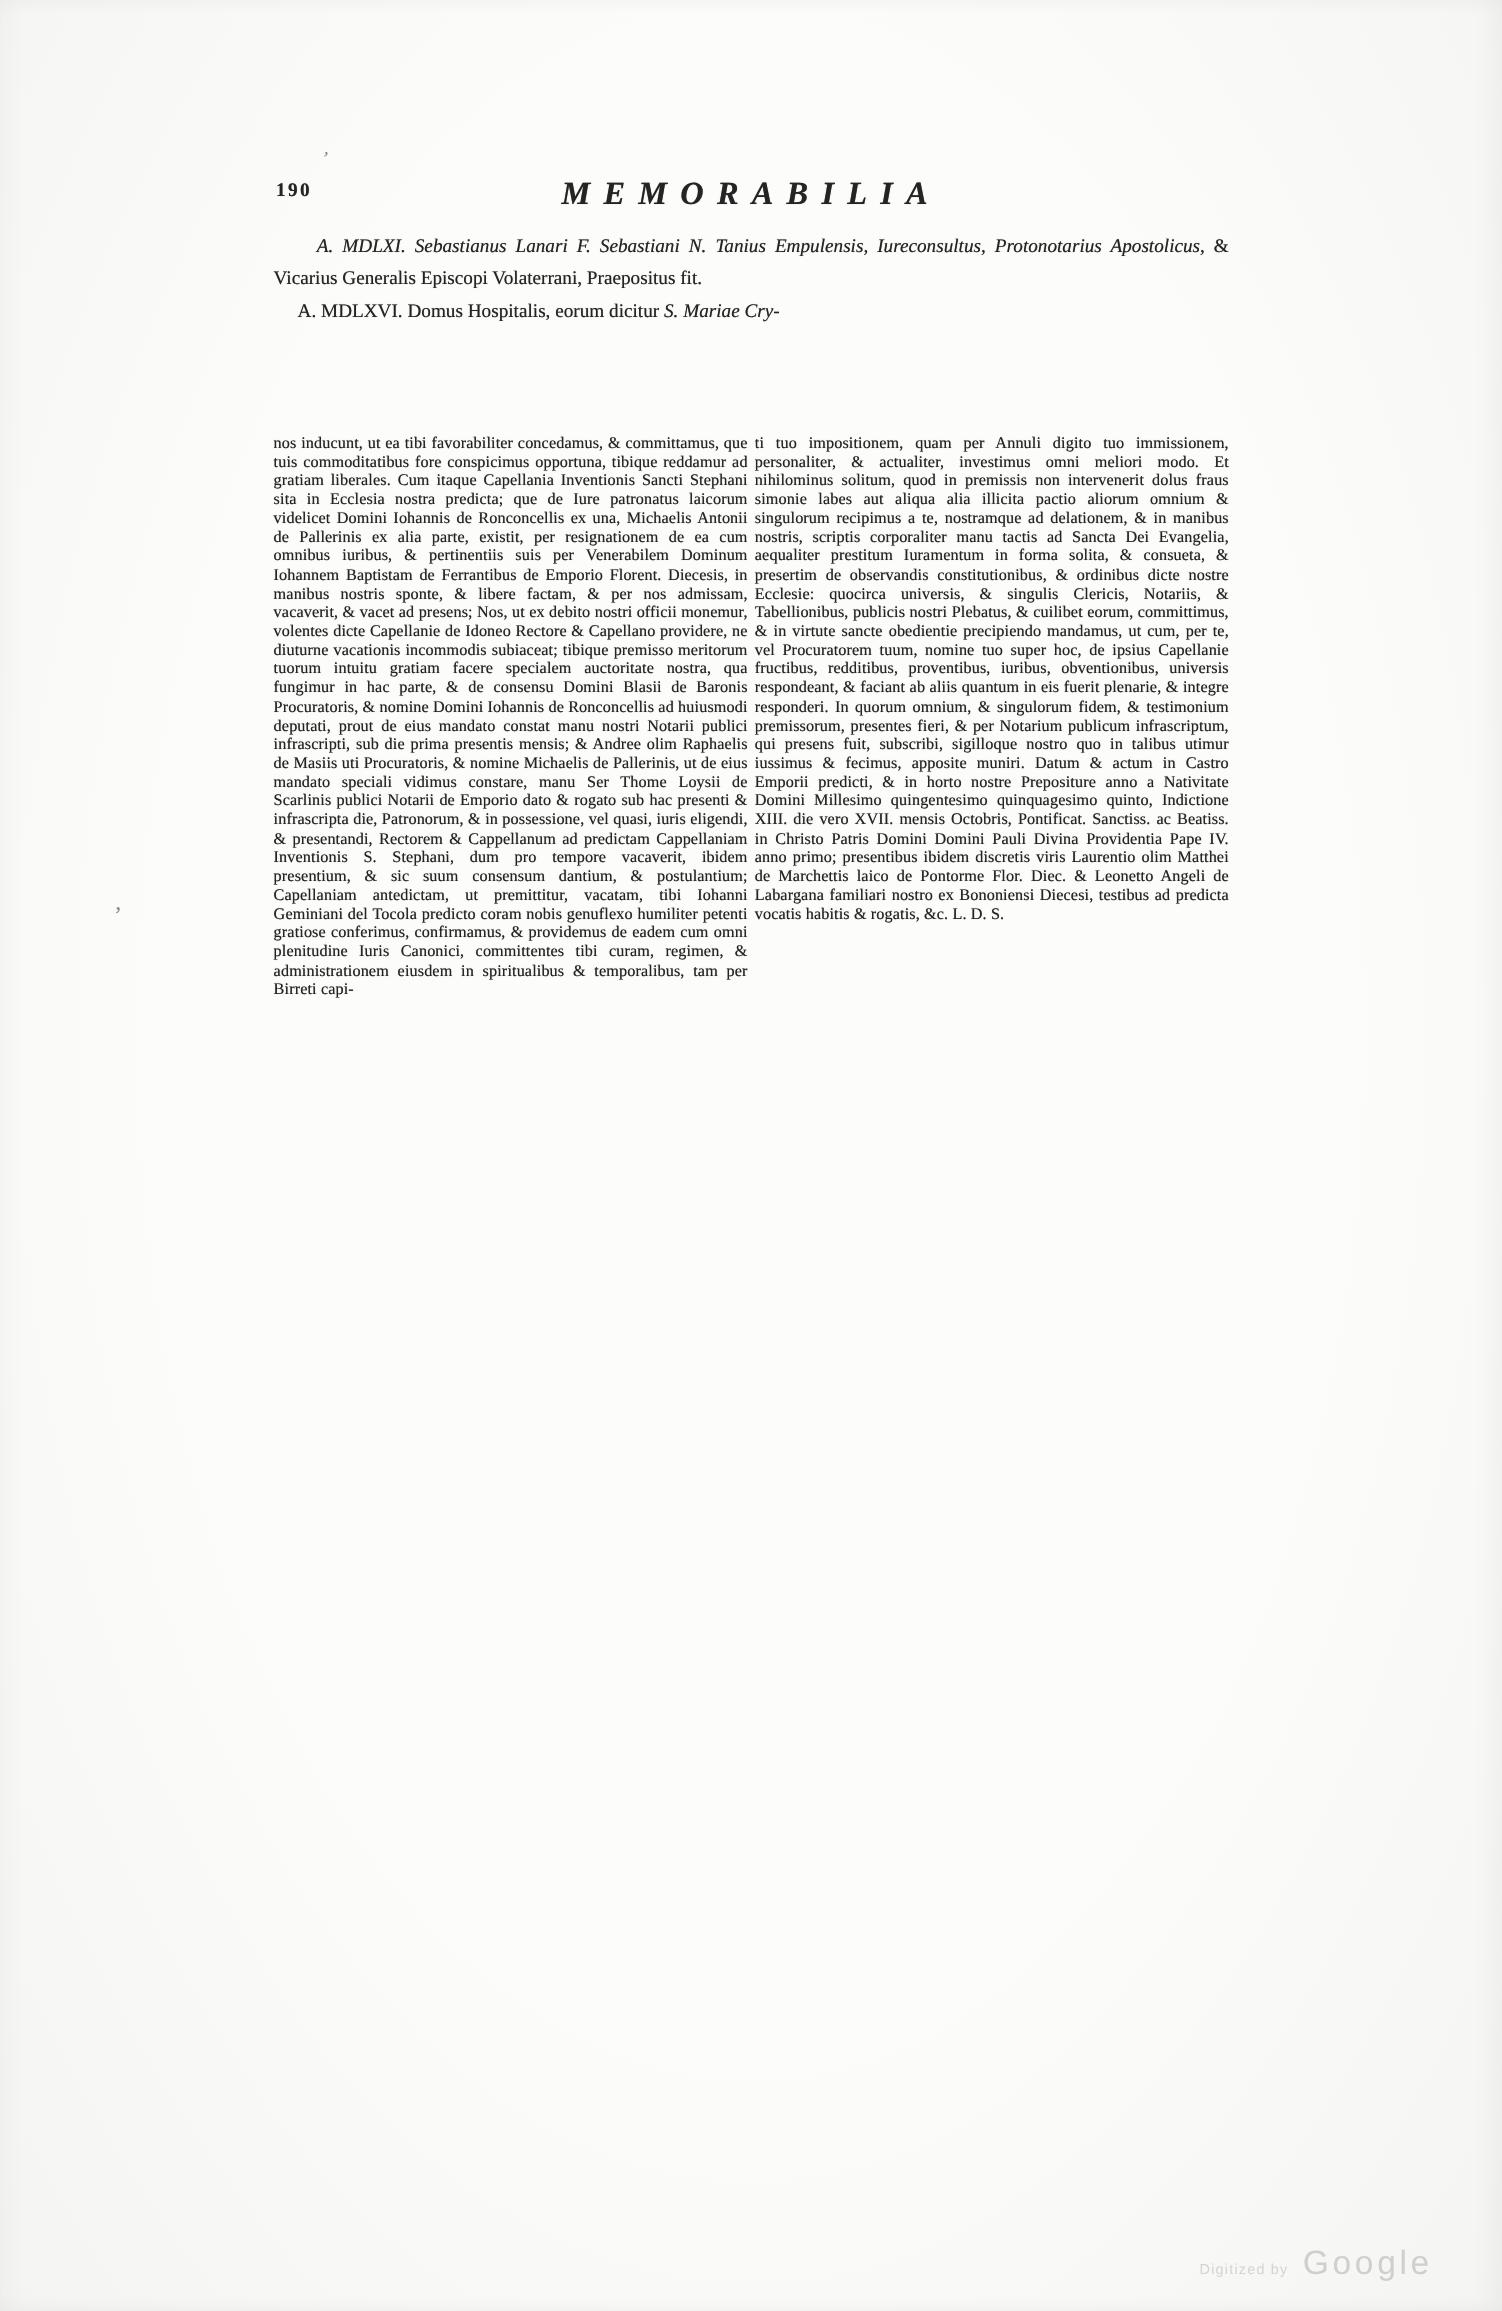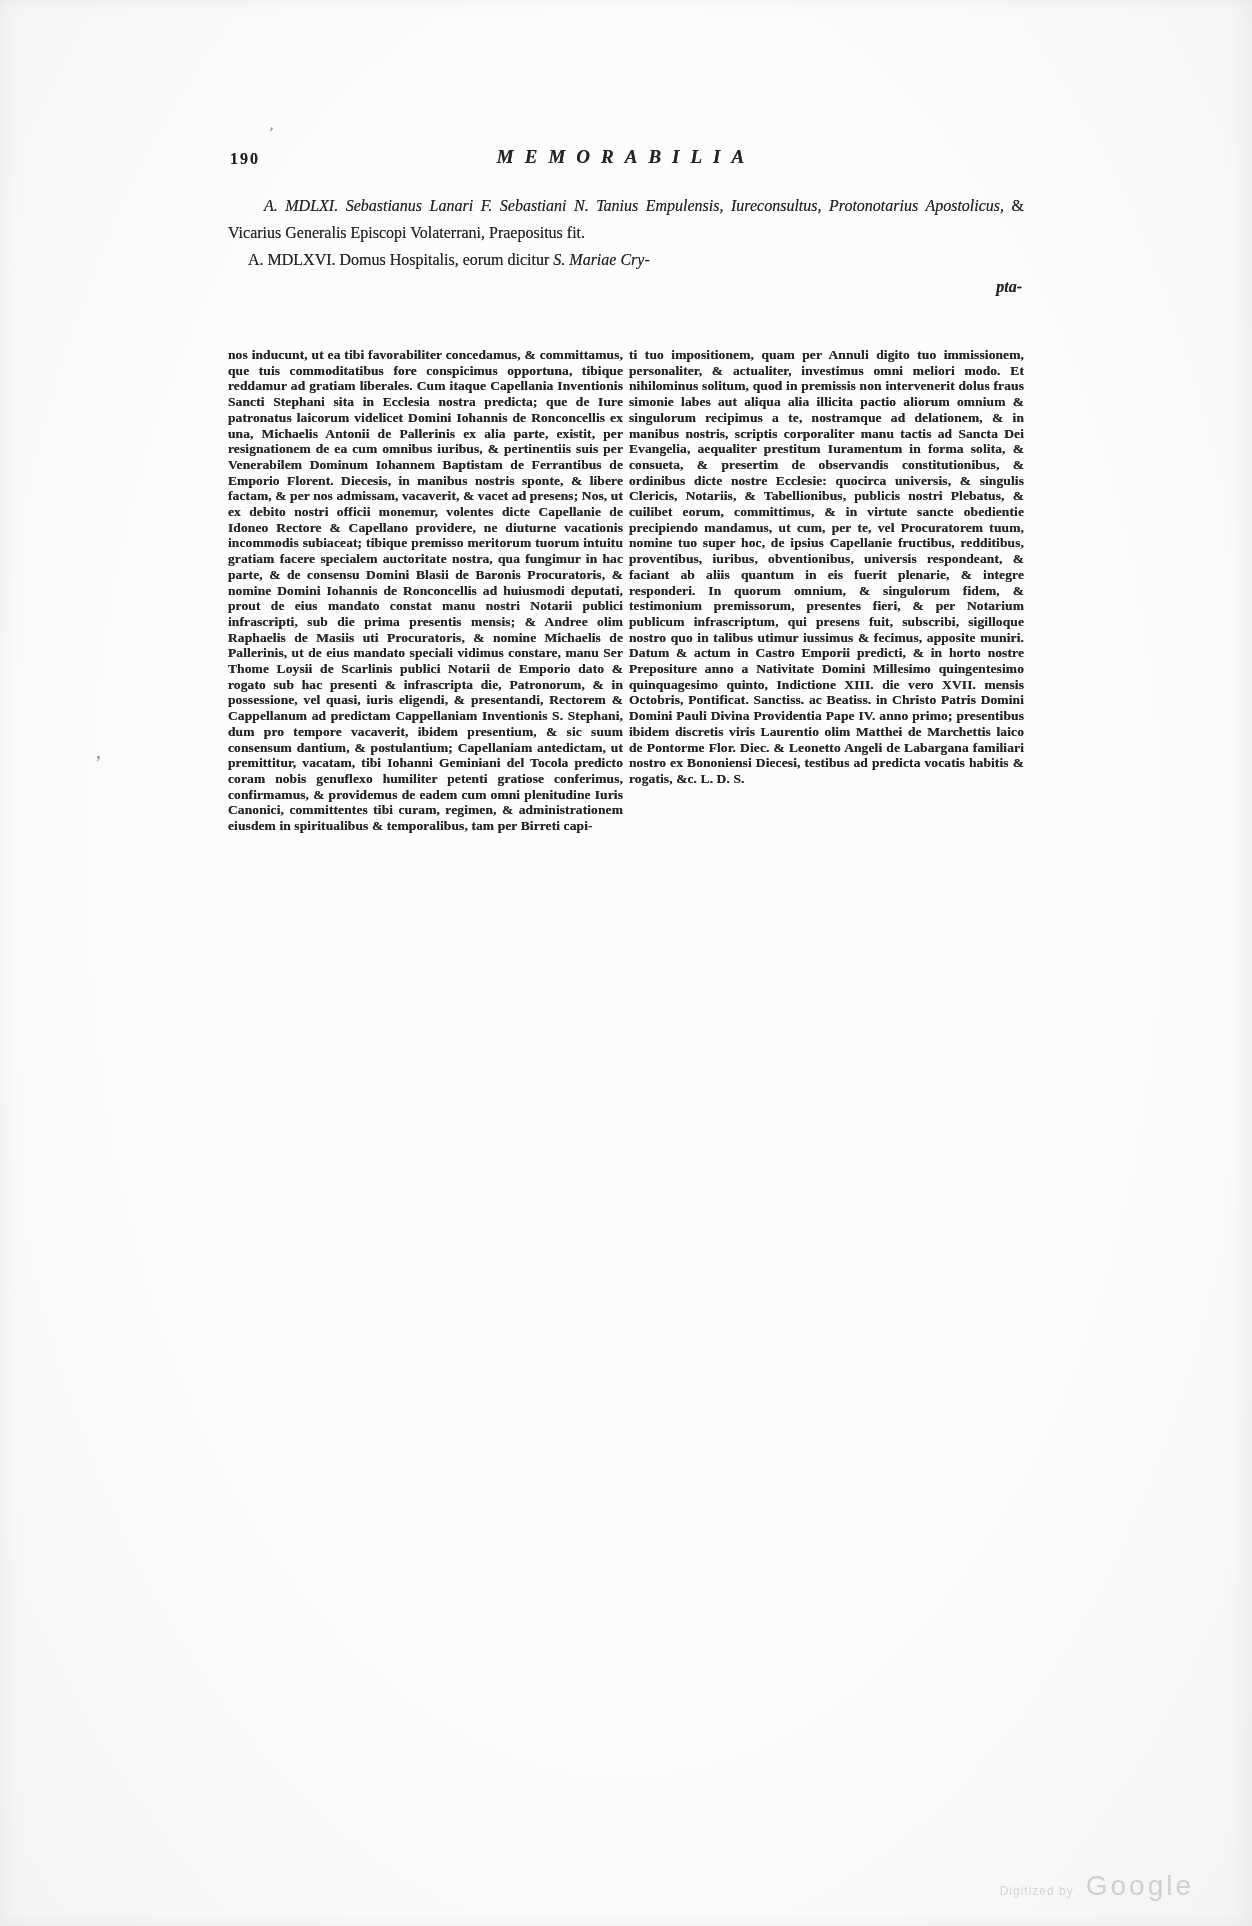--- a/index.html
+++ b/index.html
@@ -17,42 +17,42 @@
   .page * { text-shadow: 0 0 0.6px rgba(40,40,40,0.65); }
 
   .page-number {
     position:absolute; left:230px; top:150px;
     font-size:16px; font-weight:bold; letter-spacing:2px;
   }
   .running-head {
     position:absolute; left:230px; top:146px; width:792px;
     text-align:center;
     font-style:italic; font-weight:bold;
-    font-size:19px; letter-spacing:11px;
+    font-size:27px; letter-spacing:11px;
     word-spacing:4px;
   }
 
   .intro {
     position:absolute; left:228px; top:192px; width:796px;
     font-size:16px; line-height:27px;
     text-align:justify;
   }
   .intro .p1 { text-indent:36px; }
   .intro .p2 { text-indent:20px; }
   .italic { font-style:italic; }
   .catchword {
     text-align:right;
     font-style:italic;
     font-weight:bold;
     padding-right:2px;
   }
 
   .columns {
-    position:absolute; left:228px; top:347px; width:796px;
-    display:flex; gap:6px;font-weight:bold;
+    position:absolute; left:228px; top:361px; width:796px;
+    display:flex; gap:6px;
   }
   .col {
     flex:1 1 0;
     font-size:13.5px; line-height:15.7px;
     text-align:justify;
     letter-spacing:0.1px;
   }
   .col p { margin:0; }
   .col .sig { text-indent:16px; margin-top:3px; }
 
@@ -82,21 +82,20 @@
 
   <div class="running-head">MEMORABILIA</div>
 
   <span class="artifact tick">’</span>
 
   <span class="artifact margin-quote">’</span>
 
   <div class="intro">
     <p class="p1"><span class="italic">A. MDLXI. Sebastianus Lanari F. Sebastiani N. Tanius Empulensis, Iureconsultus, Protonotarius Apostolicus, </span><span>&amp; Vicarius Generalis Episcopi Volaterrani, Praepositus fit.</span></p>
     <p class="p2"><span>A. MDLXVI. Domus Hospitalis, eorum dicitur </span><span class="italic">S. Mariae Cry-</span></p>
-    <p class="catchword">pta-</p>
   </div>
 
   <div class="columns">
     <div class="col">
       <p>nos inducunt, ut ea tibi favorabiliter concedamus, &amp; committamus, que tuis commoditatibus fore conspicimus opportuna, tibique reddamur ad gratiam liberales. Cum itaque Capellania Inventionis Sancti Stephani sita in Ecclesia nostra predicta; que de Iure patronatus laicorum videlicet Domini Iohannis de Ronconcellis ex una, Michaelis Antonii de Pallerinis ex alia parte, existit, per resignationem de ea cum omnibus iuribus, &amp; pertinentiis suis per Venerabilem Dominum Iohannem Baptistam de Ferrantibus de Emporio Florent. Diecesis, in manibus nostris sponte, &amp; libere factam, &amp; per nos admissam, vacaverit, &amp; vacet ad presens; Nos, ut ex debito nostri officii monemur, volentes dicte Capellanie de Idoneo Rectore &amp; Capellano providere, ne diuturne vacationis incommodis subiaceat; tibique premisso meritorum tuorum intuitu gratiam facere specialem auctoritate nostra, qua fungimur in hac parte, &amp; de consensu Domini Blasii de Baronis Procuratoris, &amp; nomine Domini Iohannis de Ronconcellis ad huiusmodi deputati, prout de eius mandato constat manu nostri Notarii publici infrascripti, sub die prima presentis mensis; &amp; Andree olim Raphaelis de Masiis uti Procuratoris, &amp; nomine Michaelis de Pallerinis, ut de eius mandato speciali vidimus constare, manu Ser Thome Loysii de Scarlinis publici Notarii de Emporio dato &amp; rogato sub hac presenti &amp; infrascripta die, Patronorum, &amp; in possessione, vel quasi, iuris eligendi, &amp; presentandi, Rectorem &amp; Cappellanum ad predictam Cappellaniam Inventionis S. Stephani, dum pro tempore vacaverit, ibidem presentium, &amp; sic suum consensum dantium, &amp; postulantium; Capellaniam antedictam, ut premittitur, vacatam, tibi Iohanni Geminiani del Tocola predicto coram nobis genuflexo humiliter petenti gratiose conferimus, confirmamus, &amp; providemus de eadem cum omni plenitudine Iuris Canonici, committentes tibi curam, regimen, &amp; administrationem eiusdem in spiritualibus &amp; temporalibus, tam per Birreti capi-</p>
     </div>
     <div class="col">
       <p>ti tuo impositionem, quam per Annuli digito tuo immissionem, personaliter, &amp; actualiter, investimus omni meliori modo. Et nihilominus solitum, quod in premissis non intervenerit dolus fraus simonie labes aut aliqua alia illicita pactio aliorum omnium &amp; singulorum recipimus a te, nostramque ad delationem, &amp; in manibus nostris, scriptis corporaliter manu tactis ad Sancta Dei Evangelia, aequaliter prestitum Iuramentum in forma solita, &amp; consueta, &amp; presertim de observandis constitutionibus, &amp; ordinibus dicte nostre Ecclesie: quocirca universis, &amp; singulis Clericis, Notariis, &amp; Tabellionibus, publicis nostri Plebatus, &amp; cuilibet eorum, committimus, &amp; in virtute sancte obedientie precipiendo mandamus, ut cum, per te, vel Procuratorem tuum, nomine tuo super hoc, de ipsius Capellanie fructibus, redditibus, proventibus, iuribus, obventionibus, universis respondeant, &amp; faciant ab aliis quantum in eis fuerit plenarie, &amp; integre responderi. In quorum omnium, &amp; singulorum fidem, &amp; testimonium premissorum, presentes fieri, &amp; per Notarium publicum infrascriptum, qui presens fuit, subscribi, sigilloque nostro quo in talibus utimur iussimus &amp; fecimus, apposite muniri. Datum &amp; actum in Castro Emporii predicti, &amp; in horto nostre Prepositure anno a Nativitate Domini Millesimo quingentesimo quinquagesimo quinto, Indictione XIII. die vero XVII. mensis Octobris, Pontificat. Sanctiss. ac Beatiss. in Christo Patris Domini Domini Pauli Divina Providentia Pape IV. anno primo; presentibus ibidem discretis viris Laurentio olim Matthei de Marchettis laico de Pontorme Flor. Diec. &amp; Leonetto Angeli de Labargana familiari nostro ex Bononiensi Diecesi, testibus ad predicta vocatis habitis &amp; rogatis, &amp;c. L. D. S.</p>
     </div>
   </div>

